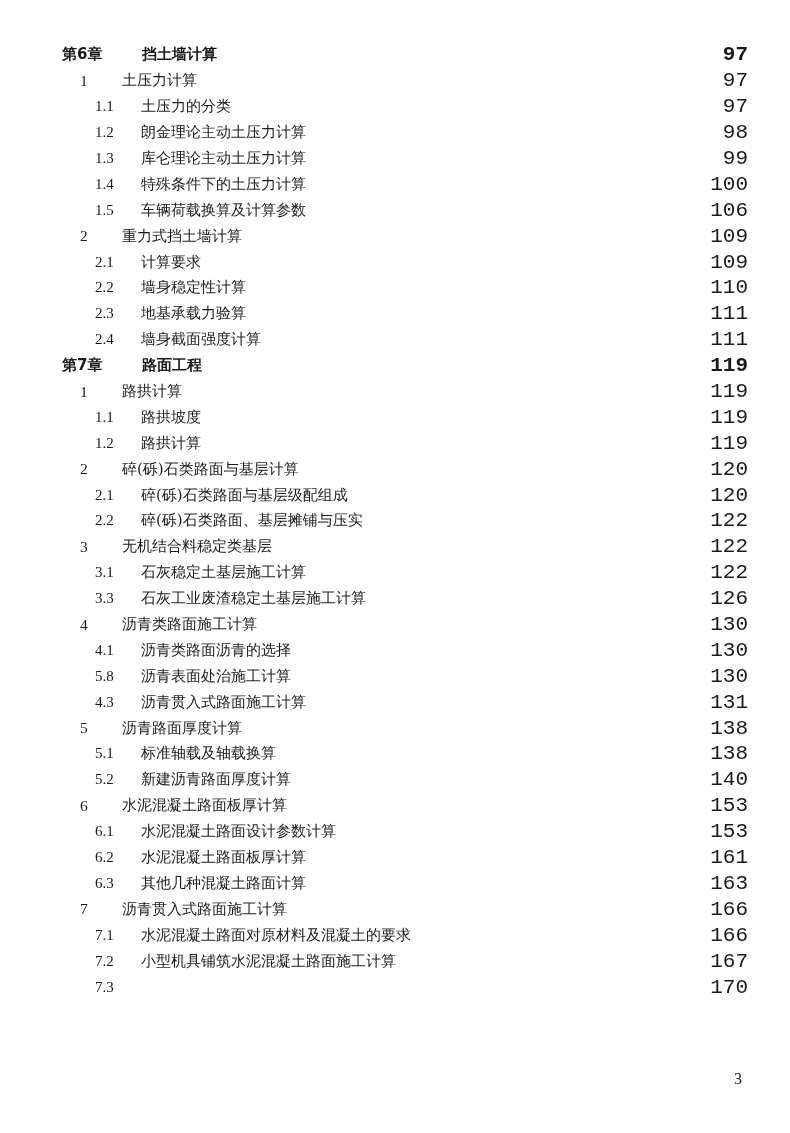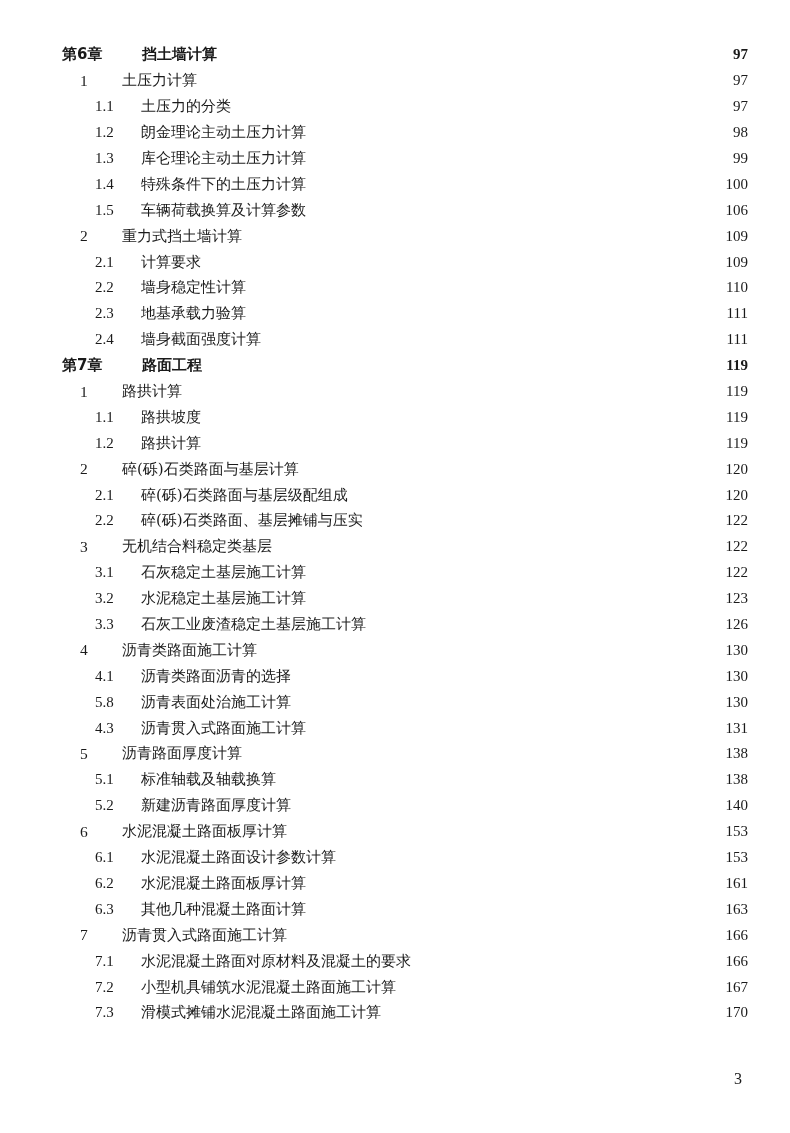--- a/index.html
+++ b/index.html
@@ -5,21 +5,21 @@
   html, body { margin:0; padding:0; background:#ffffff; }
   body { width:790px; height:1133px; position:relative; overflow:hidden;
          font-family:"DejaVu Serif", "Liberation Serif", serif; color:#1a1a1a; }
   .toc { position:absolute; left:62px; top:42px; width:686px; }
   .row { position:relative; height:25.9px; display:flex; align-items:center; font-size:15px; white-space:nowrap;justify-content:center; }
   .row .num { display:inline-block; flex:0 0 auto; }
   .row .title { flex:0 0 auto; }
   .row .leader { flex:1 1 auto; overflow:hidden; height:14px; margin:0 6px 0 4px;
                  background-image: radial-gradient(circle, #222 0.9px, transparent 1.1px);
                  background-size:6px 14px; background-repeat:repeat-x; background-position:0 9px; }
-  .row .page { flex:0 0 auto; text-align:right; min-width:24px; font-family:Liberation Serif, serif; font-size:15px; }
+  .row .page { flex:0 0 auto; text-align:right; min-width:24px; font-family:Liberation Mono, monospace; font-size:21px; }
   .lvl0 { font-weight:bold; }
   .lvl0 .num { width:80px; font-family:"DejaVu Sans", sans-serif; }
   .lvl0 .title { font-family:"DejaVu Sans", sans-serif; }
   .lvl1 .num { width:42px; padding-left:18px; font-family:"Liberation Serif", serif; font-size:15.5px; }
   .lvl2 .num { width:46px; padding-left:33px; font-family:"Liberation Serif", serif; font-size:15px; }
   .folio { position:absolute; left:734px; top:1070px; font-family:"Liberation Serif", serif; font-size:16px; }
 </style>
 </head>
 <body>
 
@@ -144,26 +144,20 @@
       <span class="leader"></span>
       <span class="page">122</span>
     </div>
     <div class="row lvl2">
       <span class="num">3.1</span>
       <span class="title">石灰稳定土基层施工计算</span>
       <span class="leader"></span>
       <span class="page">122</span>
     </div>
     <div class="row lvl2">
-      <span class="num">3.2</span>
-      <span class="title">水泥稳定土基层施工计算</span>
-      <span class="leader"></span>
-      <span class="page">123</span>
-    </div>
-    <div class="row lvl2">
       <span class="num">3.3</span>
       <span class="title">石灰工业废渣稳定土基层施工计算</span>
       <span class="leader"></span>
       <span class="page">126</span>
     </div>
     <div class="row lvl1">
       <span class="num">4</span>
       <span class="title">沥青类路面施工计算</span>
       <span class="leader"></span>
       <span class="page">130</span>
@@ -241,18 +235,17 @@
       <span class="page">166</span>
     </div>
     <div class="row lvl2">
       <span class="num">7.2</span>
       <span class="title">小型机具铺筑水泥混凝土路面施工计算</span>
       <span class="leader"></span>
       <span class="page">167</span>
     </div>
     <div class="row lvl2">
       <span class="num">7.3</span>
-      <span class="title">滑模式摊铺水泥混凝土路面施工计算</span>
       <span class="leader"></span>
       <span class="page">170</span>
     </div>
   </div>
 <div class="folio">3</div>
 
 </body></html>

